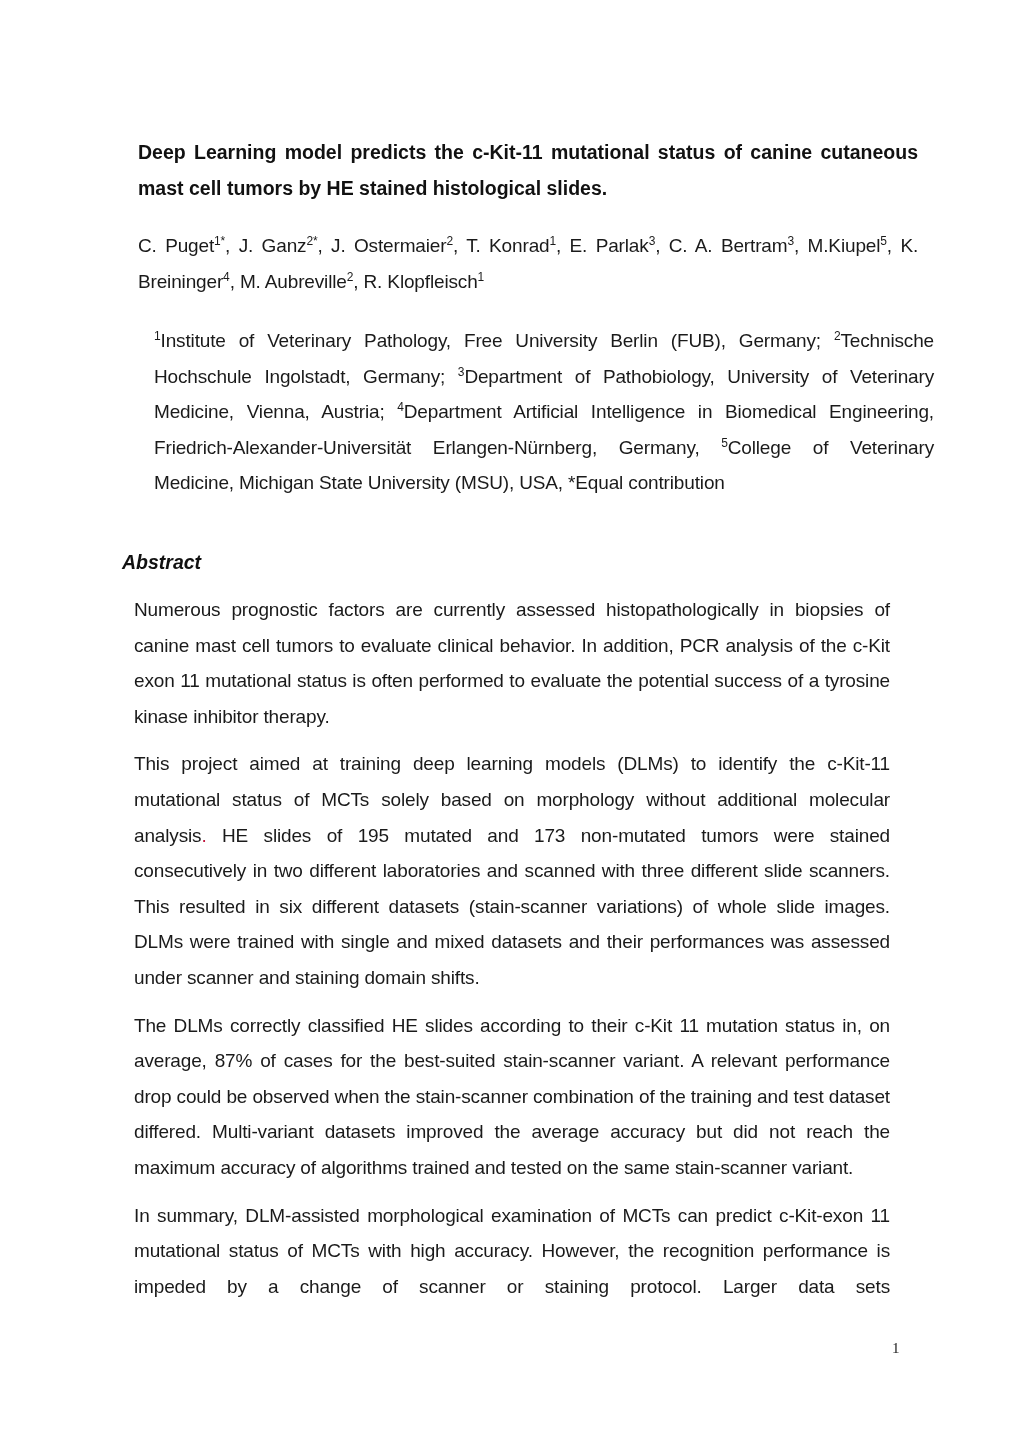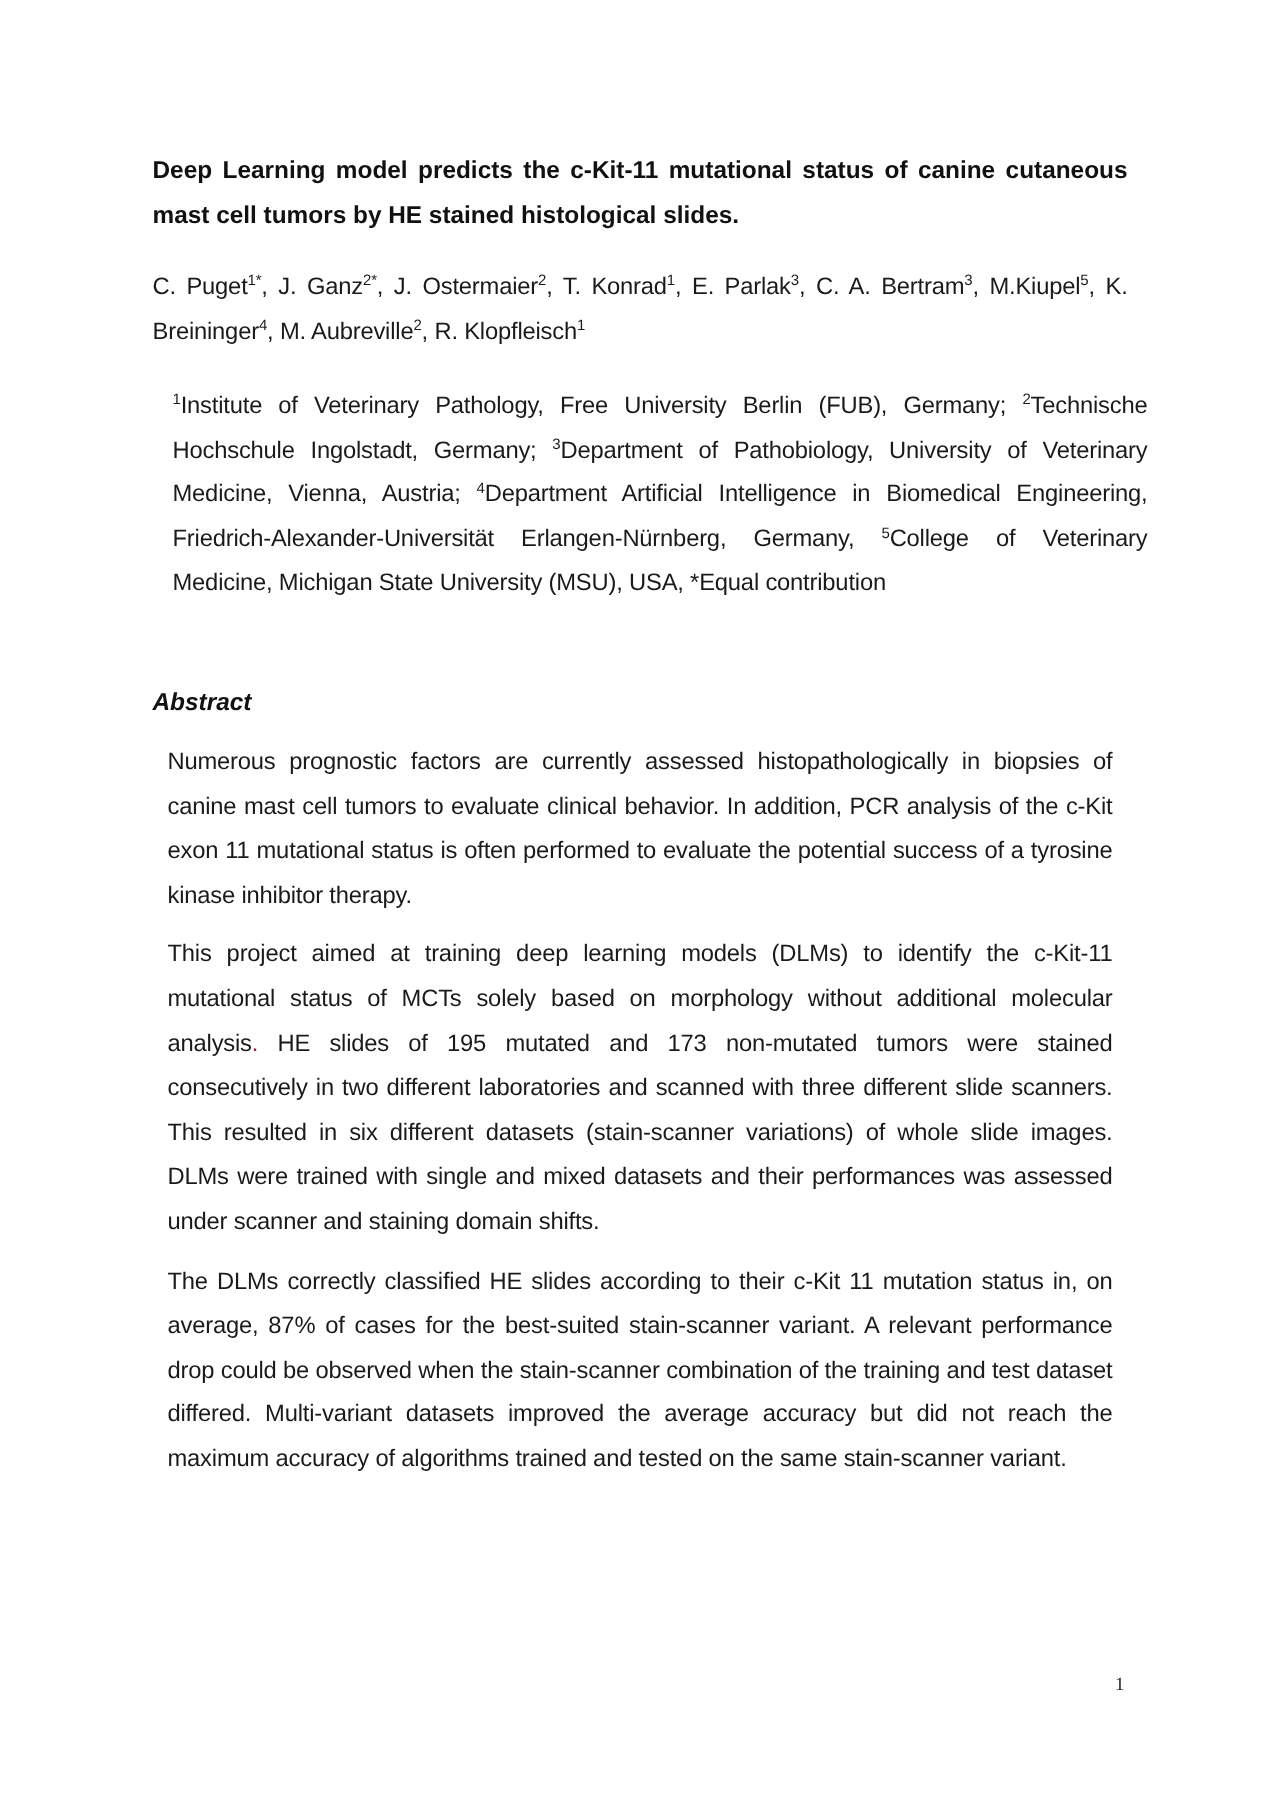--- a/index.html
+++ b/index.html
@@ -1,25 +1,25 @@
 <!DOCTYPE html>
 <html><head>
 <meta charset="utf-8">
 <style>
   html, body { margin: 0; padding: 0; background: #ffffff; }
   body { width: 1024px; height: 1448px; position: relative; overflow: hidden; color: #111; }
   .page { position: absolute; left: 122px; top: 0; width: 780px; }
   .title {
     position: absolute; top: 118px; left: 0; width: 780px;
     font-family: "Liberation Sans", sans-serif; font-weight: bold; font-size: 19.5px;
-    line-height: 36px; text-align: justify; text-align-last: left; margin: 0; color: #111;
+    line-height: 36px; text-align: justify; text-align-last: left; margin: 16px; color: #111;
   }
   .body-text {
     font-family: "Liberation Sans", sans-serif; font-size: 19px; line-height: 35.6px;
-    text-align: justify; margin: 0; color: #1a1a1a; letter-spacing: -0.15px;
+    text-align: justify; margin: 16px; color: #1a1a1a; letter-spacing: -0.15px;
   }
   .authors { position: absolute; top: 212px; left: 0; width: 780px; }
   .affil { position: absolute; top: 307px; left: 16px; width: 780px; }
   .abstract-heading {
     position: absolute; top: 545px; left: 0;
     font-family: "Liberation Sans", sans-serif; font-weight: bold; font-size: 19.5px;
     line-height: 34px; margin: 0; color: #111; font-style: italic;
   }
   .abstract { position: absolute; top: 580px; left: 0; width: 780px; }
   .abstract p { margin: 12px; }
@@ -52,17 +52,18 @@
   </p>
 
   <p class="body-text affil"><span><sup>1</sup><span>Institute of Veterinary Pathology, Free University Berlin (FUB), Germany; </span></span><span><sup>2</sup><span>Technische Hochschule Ingolstadt, Germany; </span></span><span><sup>3</sup><span>Department of Pathobiology, University of Veterinary Medicine, Vienna, Austria; </span></span><span><sup>4</sup><span>Department Artificial Intelligence in Biomedical Engineering, Friedrich-Alexander-Universität Erlangen-Nürnberg, Germany, </span></span><span><sup>5</sup><span>College of Veterinary Medicine, Michigan State University (MSU), USA, *Equal contribution</span></span></p>
 
   <h2 class="abstract-heading">Abstract</h2>
 
   <div class="abstract">
     <p class="body-text">Numerous prognostic factors are currently assessed histopathologically in biopsies of canine mast cell tumors to evaluate clinical behavior. In addition, PCR analysis of the c-Kit exon 11 mutational status is often performed to evaluate the potential success of a tyrosine kinase inhibitor therapy.</p>
     <p class="body-text"><span>This project aimed at training deep learning models (DLMs) to identify the c-Kit-11 mutational status of MCTs solely based on morphology without additional molecular analysis</span><span class="red-dot">.</span><span> HE slides of 195 mutated and 173 non-mutated tumors were stained consecutively in two different laboratories and scanned with three different slide scanners. This resulted in six different datasets (stain-scanner variations) of whole slide images. DLMs were trained with single and mixed datasets and their performances was assessed under scanner and staining domain shifts.</span></p>
     <p class="body-text">The DLMs correctly classified HE slides according to their c-Kit 11 mutation status in, on average, 87% of cases for the best-suited stain-scanner variant. A relevant performance drop could be observed when the stain-scanner combination of the training and test dataset differed. Multi-variant datasets improved the average accuracy but did not reach the maximum accuracy of algorithms trained and tested on the same stain-scanner variant.</p>
+    <p class="body-text last-line-justify">In summary, DLM-assisted morphological examination of MCTs can predict c-Kit-exon 11 mutational status of MCTs with high accuracy. However, the recognition performance is impeded by a change of scanner or staining protocol. Larger data sets</p>
   </div>
 
 </div>
 
 <div class="page-num">1</div>
 
 </body></html>

